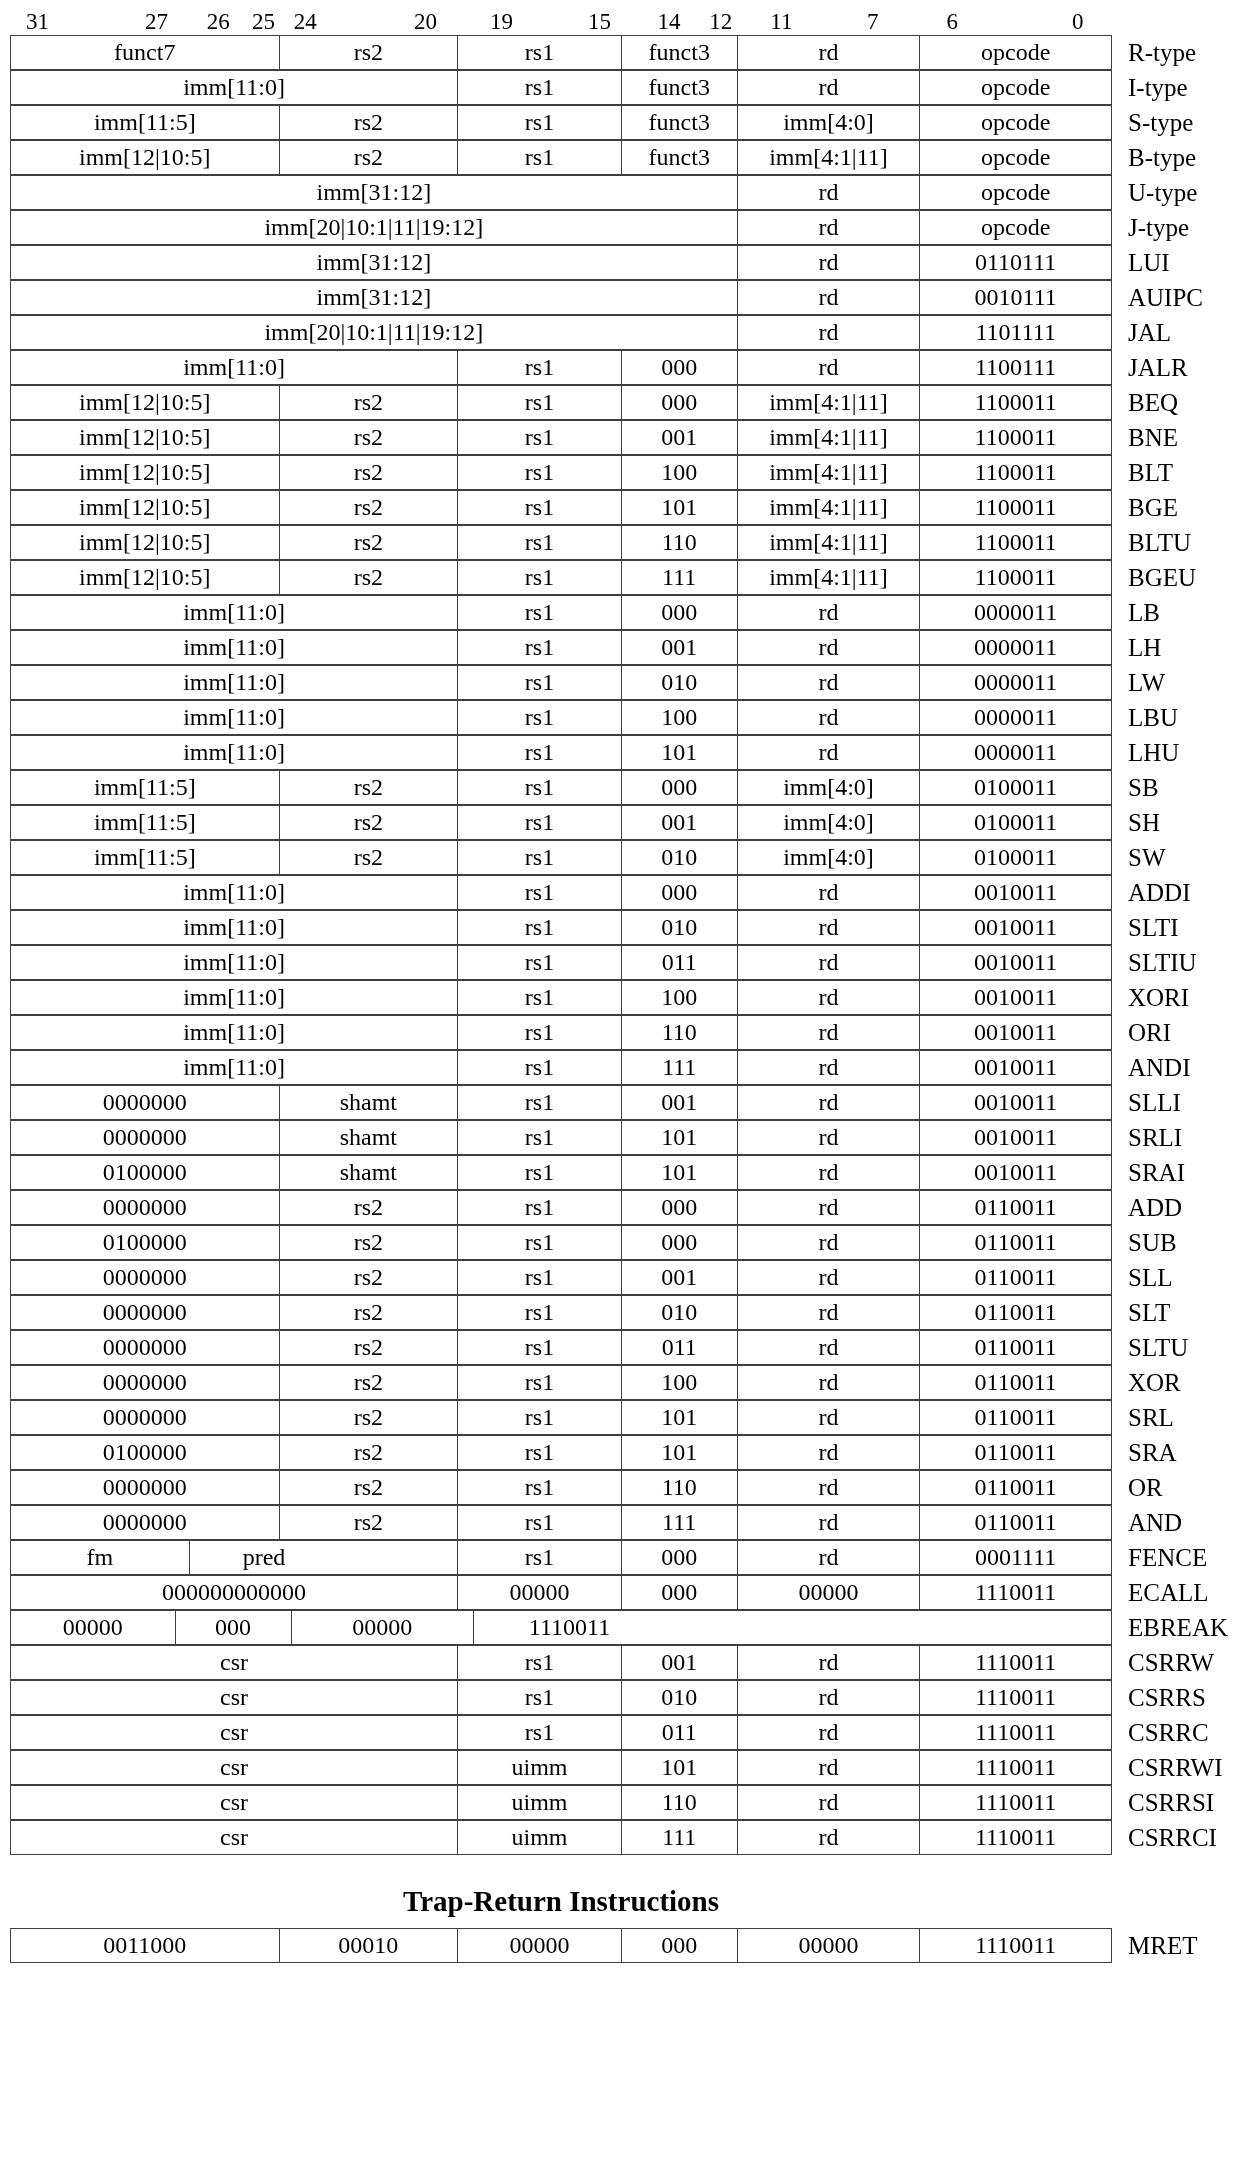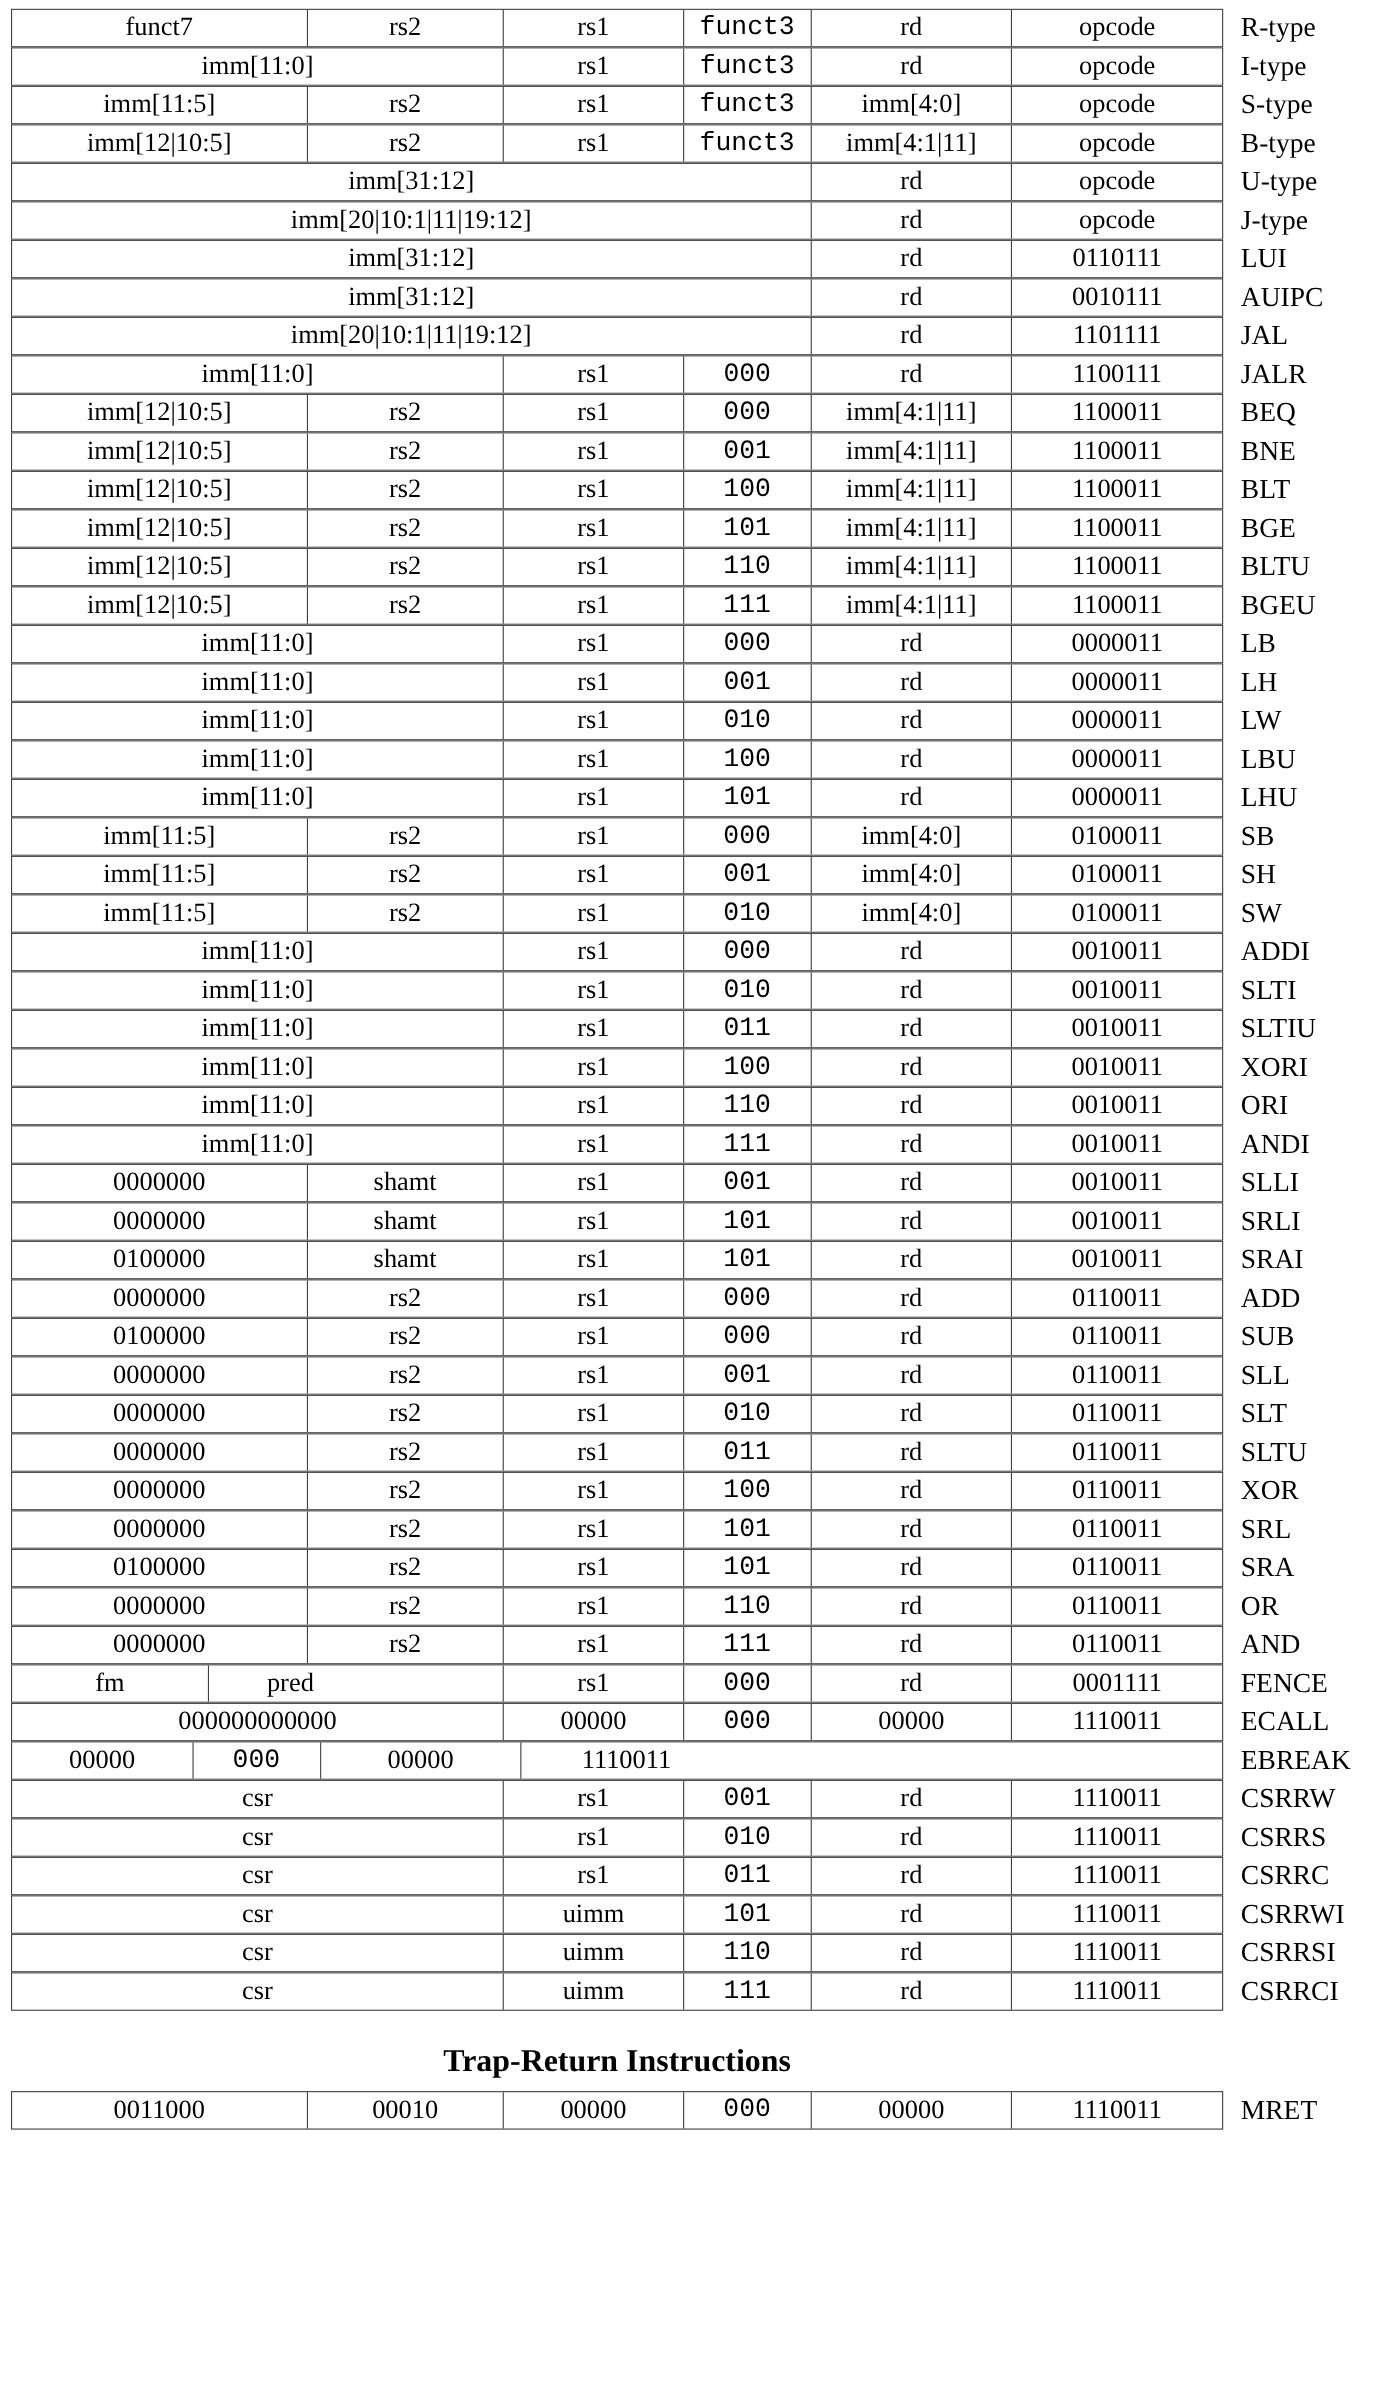--- a/index.html
+++ b/index.html
@@ -27,35 +27,51 @@
     font-size:24px;border-left:1px solid #3f3f3f;overflow:hidden;white-space:nowrap;
   }
   .cell:first-child{border-left:none;}
   .row-label{
     flex:1;display:flex;align-items:center;padding-left:16px;
     font-size:25px;white-space:nowrap;
   }
 
   
   .w-funct7{width:24.32%;} .w-rs2{width:16.24%;font-family:Liberation Serif, serif;} .w-rs1{width:14.88%;}
-  .w-funct3{width:10.53%;font-family:Liberation Mono, monospace;} .w-rd{width:16.61%;} .w-opcode{width:17.42%;}
+  .w-funct3{width:10.53%;} .w-rd{width:16.61%;} .w-opcode{width:17.42%;}
   .w-imm12{width:40.56%;} .w-imm20{width:65.97%;}
   .w-fm{width:16.15%;} .w-pred{width:13.61%;} .w-succ{width:10.80%;margin-top:36px;}
 
   .section-title{
     width:1102px;text-align:center;font-weight:bold;font-size:29px;
     margin:30px 0 10px 0;white-space:pre-wrap;
   }
   .section-title i{font-style:italic;}
 </style>
 </head>
 <body>
 
 <div class="sheet">
 
+  <div class="ruler">
+      <span class="mark" style="left: 2.5%;">31</span>
+      <span class="mark" style="left: 13.3%;">27</span>
+      <span class="mark" style="left: 18.9%;">26</span>
+      <span class="mark" style="left: 23%;">25</span>
+      <span class="mark" style="left: 26.8%;">24</span>
+      <span class="mark" style="left: 37.7%;">20</span>
+      <span class="mark" style="left: 44.6%;">19</span>
+      <span class="mark" style="left: 53.5%;">15</span>
+      <span class="mark" style="left: 59.8%;">14</span>
+      <span class="mark" style="left: 64.5%;">12</span>
+      <span class="mark" style="left: 70%;">11</span>
+      <span class="mark" style="left: 78.3%;">7</span>
+      <span class="mark" style="left: 85.5%;">6</span>
+      <span class="mark" style="left: 96.9%;">0</span>
+    </div>
 
   <div class="tbl">
       <div class="inst-row">
         <div class="row-box">
           <div class="cell w-funct7">funct7</div>
           <div class="cell w-rs2">rs2</div>
           <div class="cell w-rs1">rs1</div>
           <div class="cell w-funct3">funct3</div>
           <div class="cell w-rd">rd</div>
           <div class="cell w-opcode">opcode</div>

